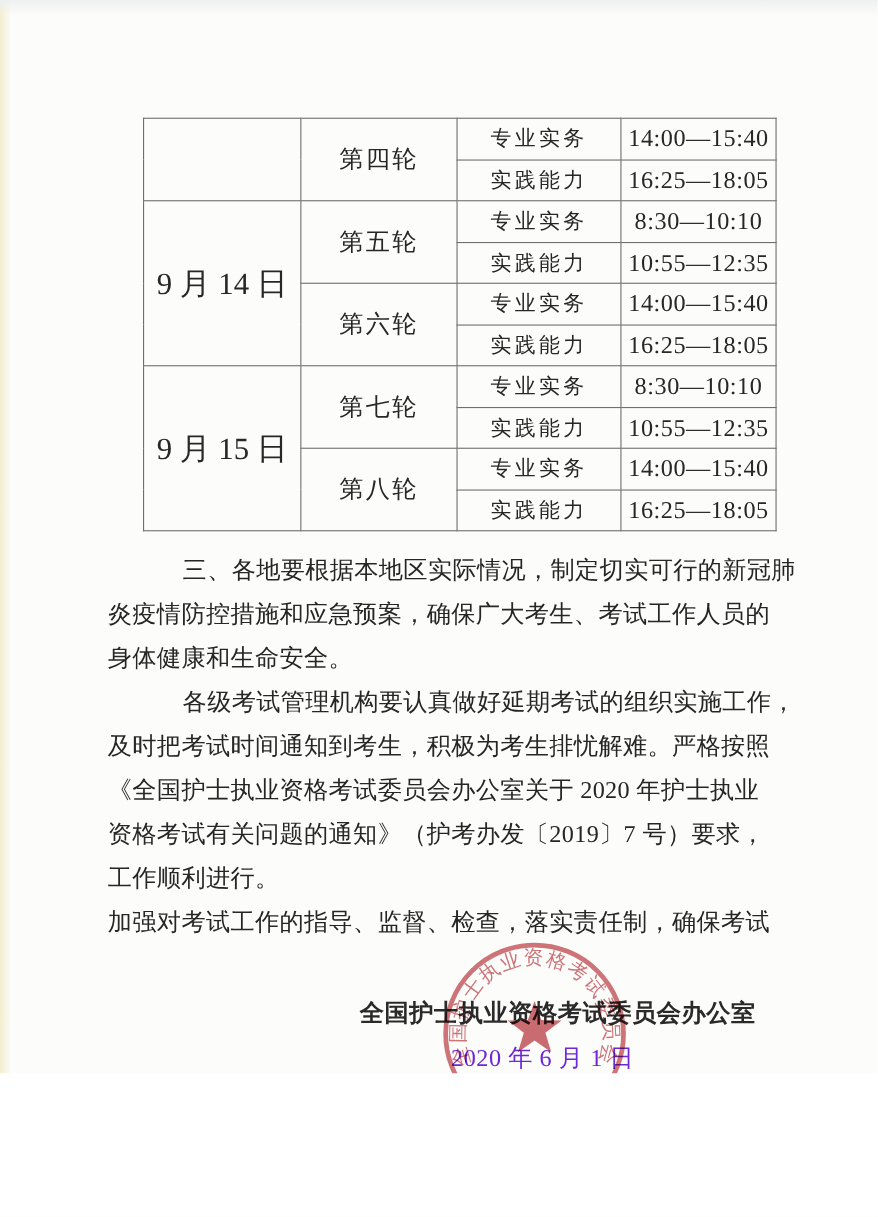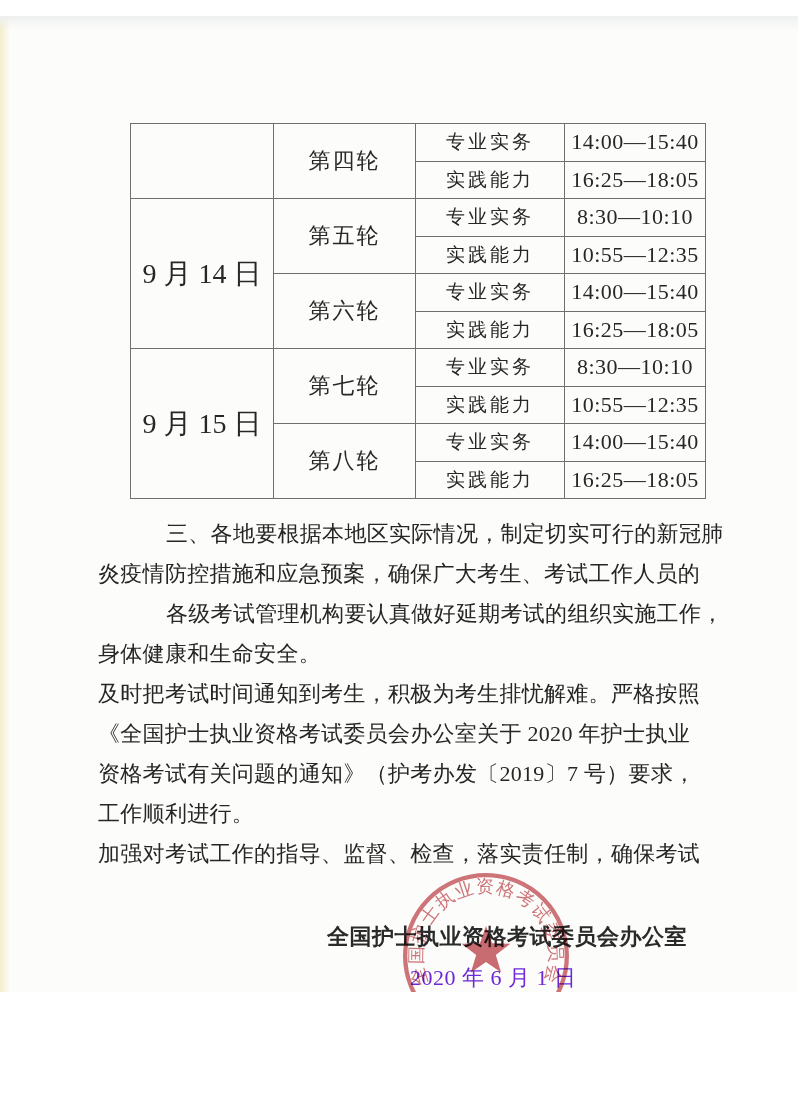--- a/index.html
+++ b/index.html
@@ -3,21 +3,20 @@
 <meta charset="utf-8">
 <style>
   html,body{margin:0;padding:0;}
   .page{
     position:relative;
     width:798px;height:976px;
     background:#fcfcfa;
     overflow:hidden;
     font-family:"Liberation Serif","DejaVu Serif",serif;
     color:#2b2b2b;
-    margin-top:16px;
   }
   .scan-left-strip{
     position:absolute;left:0;top:0;width:9px;height:1106px;
     background:linear-gradient(to right,#f3eecf,#fbfaf2);
   }
   .scan-top-band{
     position:absolute;left:0;top:0;width:798px;height:14px;
     background:linear-gradient(to bottom,#eef0f0,rgba(255,255,255,0));
   }
   
@@ -123,22 +122,22 @@
           <td class="cell-subject">实践能力</td>
           <td class="cell-time">16:25—18:05</td>
         </tr>
       </tbody>
     </table>
   </div>
 
   <div class="bodytext">
     <div class="line first">三、各地要根据本地区实际情况，制定切实可行的新冠肺</div>
     <div class="line">炎疫情防控措施和应急预案，确保广大考生、考试工作人员的</div>
+    <div class="line">身体健康和生命安全。</div>
     <div class="line first">各级考试管理机构要认真做好延期考试的组织实施工作，</div>
-    <div class="line">身体健康和生命安全。</div>
     <div class="line">及时把考试时间通知到考生，积极为考生排忧解难。严格按照</div>
     <div class="line">《全国护士执业资格考试委员会办公室关于 2020 年护士执业</div>
     <div class="line">资格考试有关问题的通知》（护考办发〔2019〕7 号）要求，</div>
     <div class="line">工作顺利进行。</div>
     <div class="line">加强对考试工作的指导、监督、检查，落实责任制，确保考试</div>
   </div>
 
   <div class="sig-org">全国护士执业资格考试委员会办公室</div>
   <div class="sig-date">2020 年 6 月 1 日</div>
   <div class="disclosure">（此件主动公开）</div>

